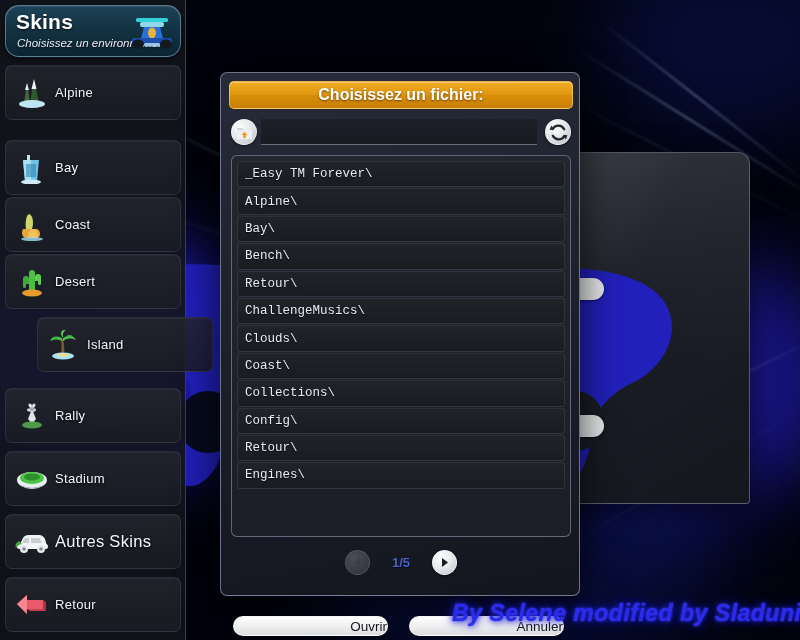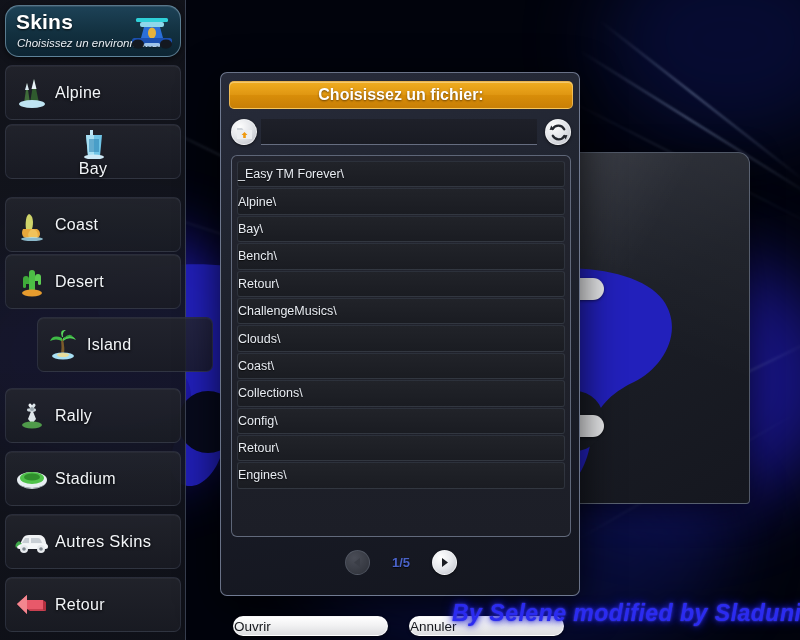--- a/index.html
+++ b/index.html
@@ -79,21 +79,21 @@
     border:1px solid rgba(120,135,165,.18);
     border-radius:7px;
     display:flex; align-items:center;
     box-shadow:inset 0 1px 0 rgba(255,255,255,.04);
   }
   .nav-item .ico {
     width:46px; min-width:46px; height:40px; margin-left:3px;
     display:flex; align-items:center; justify-content:center;
   }
   .nav-item .lbl {
-    color:#f2f5f8; font-size:16px; letter-spacing:.3px;
+    color:#f2f5f8; font-size:13px; letter-spacing:.3px;
     text-shadow:0 1px 3px rgba(0,0,0,.9);
     white-space:nowrap;
   }
   .nav-item .lbl.sm { font-size:16.5px; }
 
   
   #dialog {
     position:absolute; left:220px; top:72px; width:360px; height:524px;
     background:linear-gradient(170deg, #272b3a 0%, #20242f 30%, #191c27 65%, #14161f 100%);
     border:1px solid rgba(175,190,220,.55);
@@ -139,20 +139,22 @@
     border-radius:6px;
     padding:5px;
     overflow:hidden;
   }
   .file-row {
     height:26.4px; margin-bottom:1px;
     background:linear-gradient(180deg,#212329 0%, #1a1c22 100%);
     border:1px solid rgba(120,133,160,.20);
     border-radius:3px;
     display:flex; align-items:center;
+    padding-left:7px;
+    font-family:Liberation Mono, monospace;
   }
   .file-row span {
     color:#e8ecf2; font-size:12.5px;
     text-shadow:0 1px 1px rgba(0,0,0,.7);
   }
 
   #pager {
     position:absolute; left:0; top:472px; width:360px; height:34px;
     display:flex; align-items:center; justify-content:center; gap:22px;
   }
@@ -170,21 +172,21 @@
     box-shadow:0 1px 3px rgba(0,0,0,.55);
   }
   #pg-label { color:#4a63c9; font-size:13px; font-weight:bold;
     text-shadow:0 1px 1px rgba(0,0,0,.8); }
 
   .action-btn {
     position:absolute; top:543px; width:155px; height:20px;
     background:linear-gradient(180deg,#ffffff 0%, #f2f2f3 45%, #dcdde0 100%);
     border:1px solid rgba(255,255,255,.75);
     border-radius:10px;
-    display:flex; align-items:center; justify-content:flex-start;
+    display:flex; align-items:center; justify-content:flex-end;
     box-shadow:0 1px 3px rgba(0,0,0,.55);
   }
   .action-btn span { color:#16181d; font-size:13.5px; }
 
   #watermark {
     position:absolute; left:452px; top:600px;
     font-size:23px; font-style:italic; font-weight:bold;
     color:#2b2bf0;
     text-shadow:0 0 6px #2020d8, 0 0 12px #1414a8, 0 0 2px #6a6aff;
     filter:blur(.7px);
@@ -254,21 +256,21 @@
         <path d="M9,26 L12,6 L15,26 Z" fill="#3f6b3a"></path>
         <path d="M15,26 L19,2 L24,26 Z" fill="#2f5a2e"></path>
         <path d="M19,2 L21.5,12 L16.5,12 Z" fill="#e8f2f7"></path>
         <path d="M12,6 L14,13 L10,13 Z" fill="#dceaf2"></path>
         <ellipse cx="17" cy="27" rx="13" ry="4" fill="#bfe4f2"></ellipse>
       </svg>
     </span>
     <span class="lbl">Alpine</span>
   </div>
 
-  <div class="nav-item" style="top:124px;flex-direction:column;">
+  <div class="nav-item" style="top:140px;">
     <span class="ico">
       <svg width="34" height="32" viewBox="0 0 34 32">
         <rect x="12" y="3" width="3" height="5" fill="#bfe6f5"></rect>
         <path d="M8,8 L24,8 L22,29 L10,29 Z" fill="#6fc4e6"></path>
         <path d="M8,8 L16,8 L16,29 L10,29 Z" fill="#a8e0f4"></path>
         <rect x="11" y="12" width="10" height="13" fill="#2a7fae" opacity=".55"></rect>
         <ellipse cx="16" cy="30" rx="10" ry="2.5" fill="#cfe9f6"></ellipse>
       </svg>
     </span>
     <span class="lbl">Bay</span>

